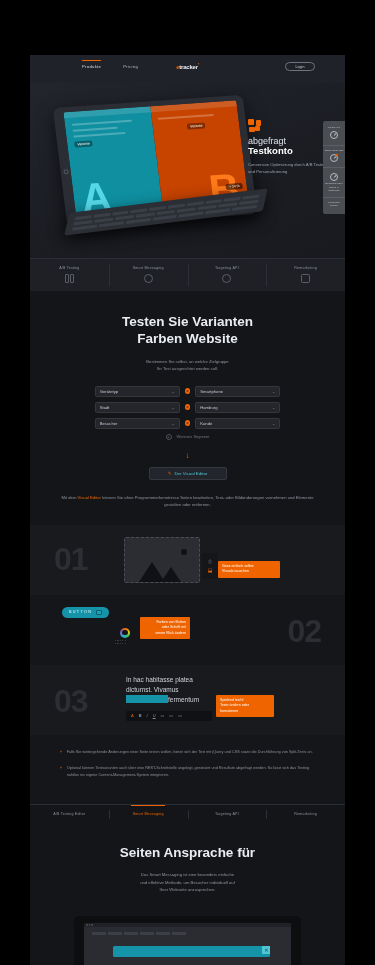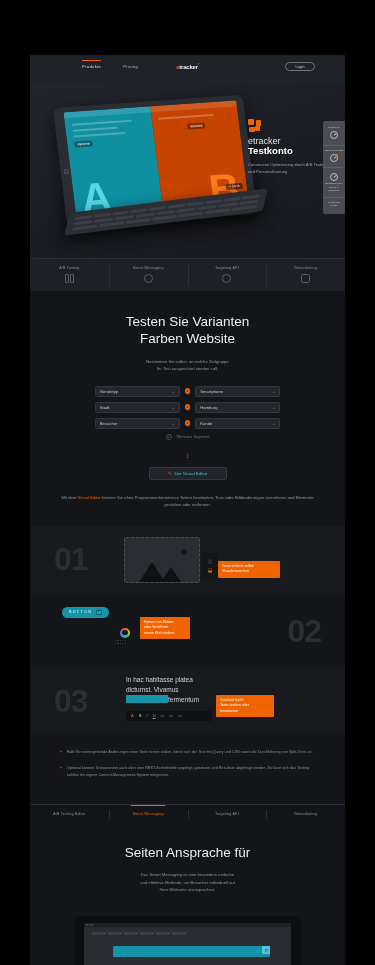--- a/index.html
+++ b/index.html
@@ -84,21 +84,21 @@
   .tab-lbl { font-size:3.6px; color:#8d929c; letter-spacing:.2px; display:block; margin-bottom:4px; }
   .tab.active .tab-lbl { color:#f06400; }
   .tab.active::after { content:""; position:absolute; left:28%; right:28%; top:0; height:1.4px; background:#f06400; }
   .tab-ico { width:9px; height:9px; margin:0 auto; border:.7px solid #595e68; border-radius:1.5px; }
   .tab-ico.round { border-radius:50%; }
   .tab-ico.split { display:flex; gap:1px; border:none; }
   .tab-ico.split i { flex:1; border:.7px solid #595e68; border-radius:1px; }
 
   
   .sec { background:#141518; padding:22px 26px 16px; }
-  .sec-h { text-align:center; font-size:13.5px; line-height:1.28; color:#e9ecf1; font-weight:normal; }
+  .sec-h { text-align:center; font-size:13.5px; line-height:1.28; color:#e9ecf1; font-weight:bold; }
   .sec-p { text-align:center; font-size:4.2px; color:#8f949e; line-height:1.8; margin-top:10px; }
   .sec-p .hl { color:#f06400; }
 
   
   .selgrid { margin-top:13px; }
   .selrow { display:flex; align-items:center; justify-content:center; gap:5px; margin-bottom:5px; }
   .sel {
     width:85px; height:11px; background:#24262b; border:.6px solid #34373e; border-radius:1.5px;
     display:flex; align-items:center; padding:0 4px; font-size:4.2px; color:#c2c6cd;
   }
@@ -112,21 +112,21 @@
   .cta {
     margin:7px auto 0; width:78px; height:13px; background:#22252b; border:.6px solid #35383f;
     border-radius:2px; display:flex; align-items:center; justify-content:center; gap:3px;
     font-size:4.4px; color:#4fc6d6;
   }
   .cta .pen { color:#f06400; font-size:4.5px; }
 
   
   .step { position:relative; height:70px; overflow:hidden; }
   .step.a { background:#191a1e; }
-  .step.b { background:#15161a; }
+  .step.b { background:#15161a;text-align:right; }
   .step.c { background:#191a1e; }
   .num { position:absolute; font-size:32px; font-weight:bold; color:#2c2e34; line-height:1; letter-spacing:-1px; }
   .ph {
     position:absolute; background:#2b2d33; border:.8px dashed #4a4d55; border-radius:2px;
   }
   .mtn { position:absolute; bottom:0; width:0; height:0; border-style:solid; border-color:transparent transparent #101114 transparent; }
   .sun { position:absolute; width:6px; height:6px; border-radius:50%; background:#101114; }
   .tip {
     position:absolute; background:#f06400; color:#fff; font-size:3.6px; line-height:1.55;
     padding:3px 4px; border-radius:1px; z-index:4;
@@ -253,21 +253,21 @@
           </div>
     </div>
 
     <div class="hero-txt">
       <div class="opt-logo">
             <span></span>
             <span></span>
             <span></span>
             <span></span>
           </div>
-      <div class="opt-t1">etracker</div>
+      <div class="opt-t1">abgefragt</div>
       <div class="opt-t2">Testkonto</div>
       <div class="opt-sub">Conversion Optimierung durch A/B Testing und Personalisierung</div>
     </div>
 
     <div class="sticky">
       <div class="sticky-cell">
         <div class="sticky-cap">KONTAKT</div>
         <div class="sticky-ico"></div>
       </div>
       <div class="sticky-cell">

